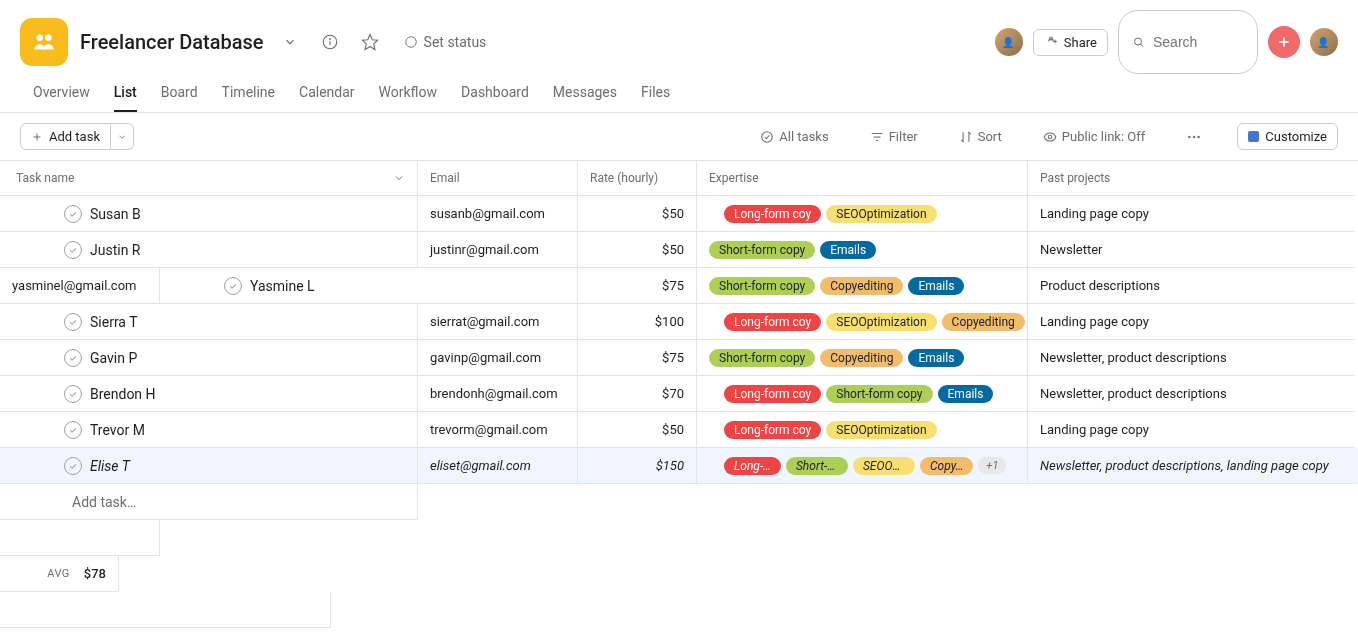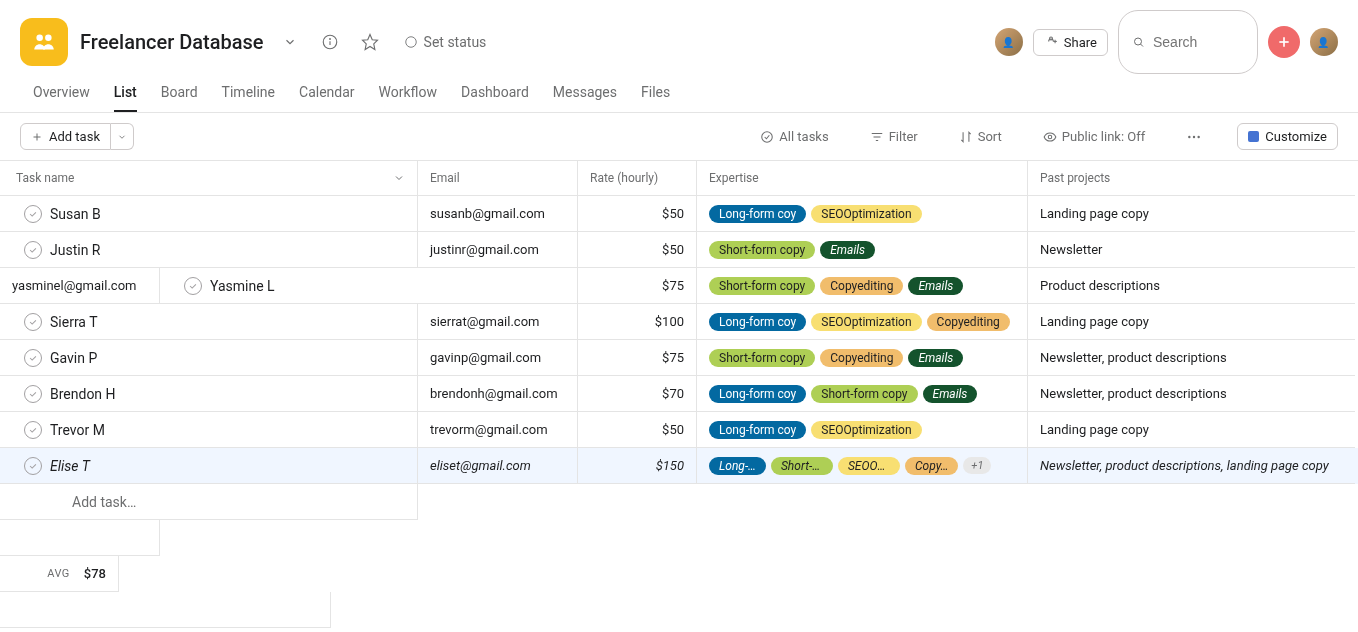--- a/index.html
+++ b/index.html
@@ -32,33 +32,33 @@
 .col-name { width: 418px; padding-left: 16px; }
 .col-email { width: 160px; }
 .col-rate { width: 119px; justify-content: flex-start; }
 .col-exp { width: 331px; }
 .col-past { width: 327px; border-right: none; }
 .col-name .chev { margin-left: auto; }
 
 .row { display: flex; font-size: 14px; background: #fff; }
 .row.selected { background: #f0f6ff; font-style: italic; }
 .cell { border-right: 1px solid #e4e4e4; border-bottom: 1px solid #e4e4e4; padding: 8px 12px; display: flex; align-items: center; gap: 8px; min-height: 36px; overflow: hidden; }
-.cell-name { width: 418px; padding-left: 24px; }
+.cell-name { width: 418px; padding-left: 64px; }
 .cell-email { width: 160px; color: #1e1f21; font-size: 13px; }
 .cell-rate { width: 119px; justify-content: flex-end; font-size: 13px; }
 .cell-exp { width: 331px; flex-wrap: nowrap; gap: 5px; overflow: hidden; }
 .cell-past { width: 327px; border-right: none; font-size: 13px; }
 .check-circle { width: 18px; height: 18px; border: 1.5px solid #a2a0a2; border-radius: 50%; flex-shrink: 0; display: flex; align-items: center; justify-content: center; cursor: pointer; }
 .check-circle svg { stroke: #a2a0a2; }
 .tag { padding: 2px 10px; border-radius: 12px; font-size: 12px; white-space: nowrap; flex-shrink: 0; }
 .tag.trunc { max-width: 62px; overflow: hidden; text-overflow: ellipsis; }
-.tag-teal { background: #0369a1; color: #fff; }
+.tag-teal { background: #ef4444; color: #fff; margin-left: 15px; }
 .tag-yellow { background: #f8df72; color: #1e1f21; }
 .tag-lime { background: #aecf55; color: #1e1f21; }
-.tag-cyan { background: #14532d; color: #fff; font-style: italic; }
+.tag-cyan { background: #0369a1; color: #fff; }
 .tag-orange { background: #f1bd6c; color: #1e1f21; }
 .more-tag { padding: 2px 8px; border-radius: 10px; background: #e8e8e8; font-size: 11px; color: #6d6e6f; }
 
 .summary-row { display: flex; flex-direction: column; }
 .summary-row .cell { border-bottom: 1px solid #e4e4e4; }
 .summary-name { width: 418px; padding-left: 72px; color: #6d6e6f; font-size: 14px; }
 .summary-rate { justify-content: flex-end; gap: 14px; font-size: 13px; }
 .avg-label { color: #6d6e6f; font-size: 11px; letter-spacing: 0.5px; }
 
 .add-section { display: flex; align-items: center; gap: 10px; padding: 16px 20px 16px 24px; color: #6d6e6f; font-size: 15px; cursor: pointer; }

